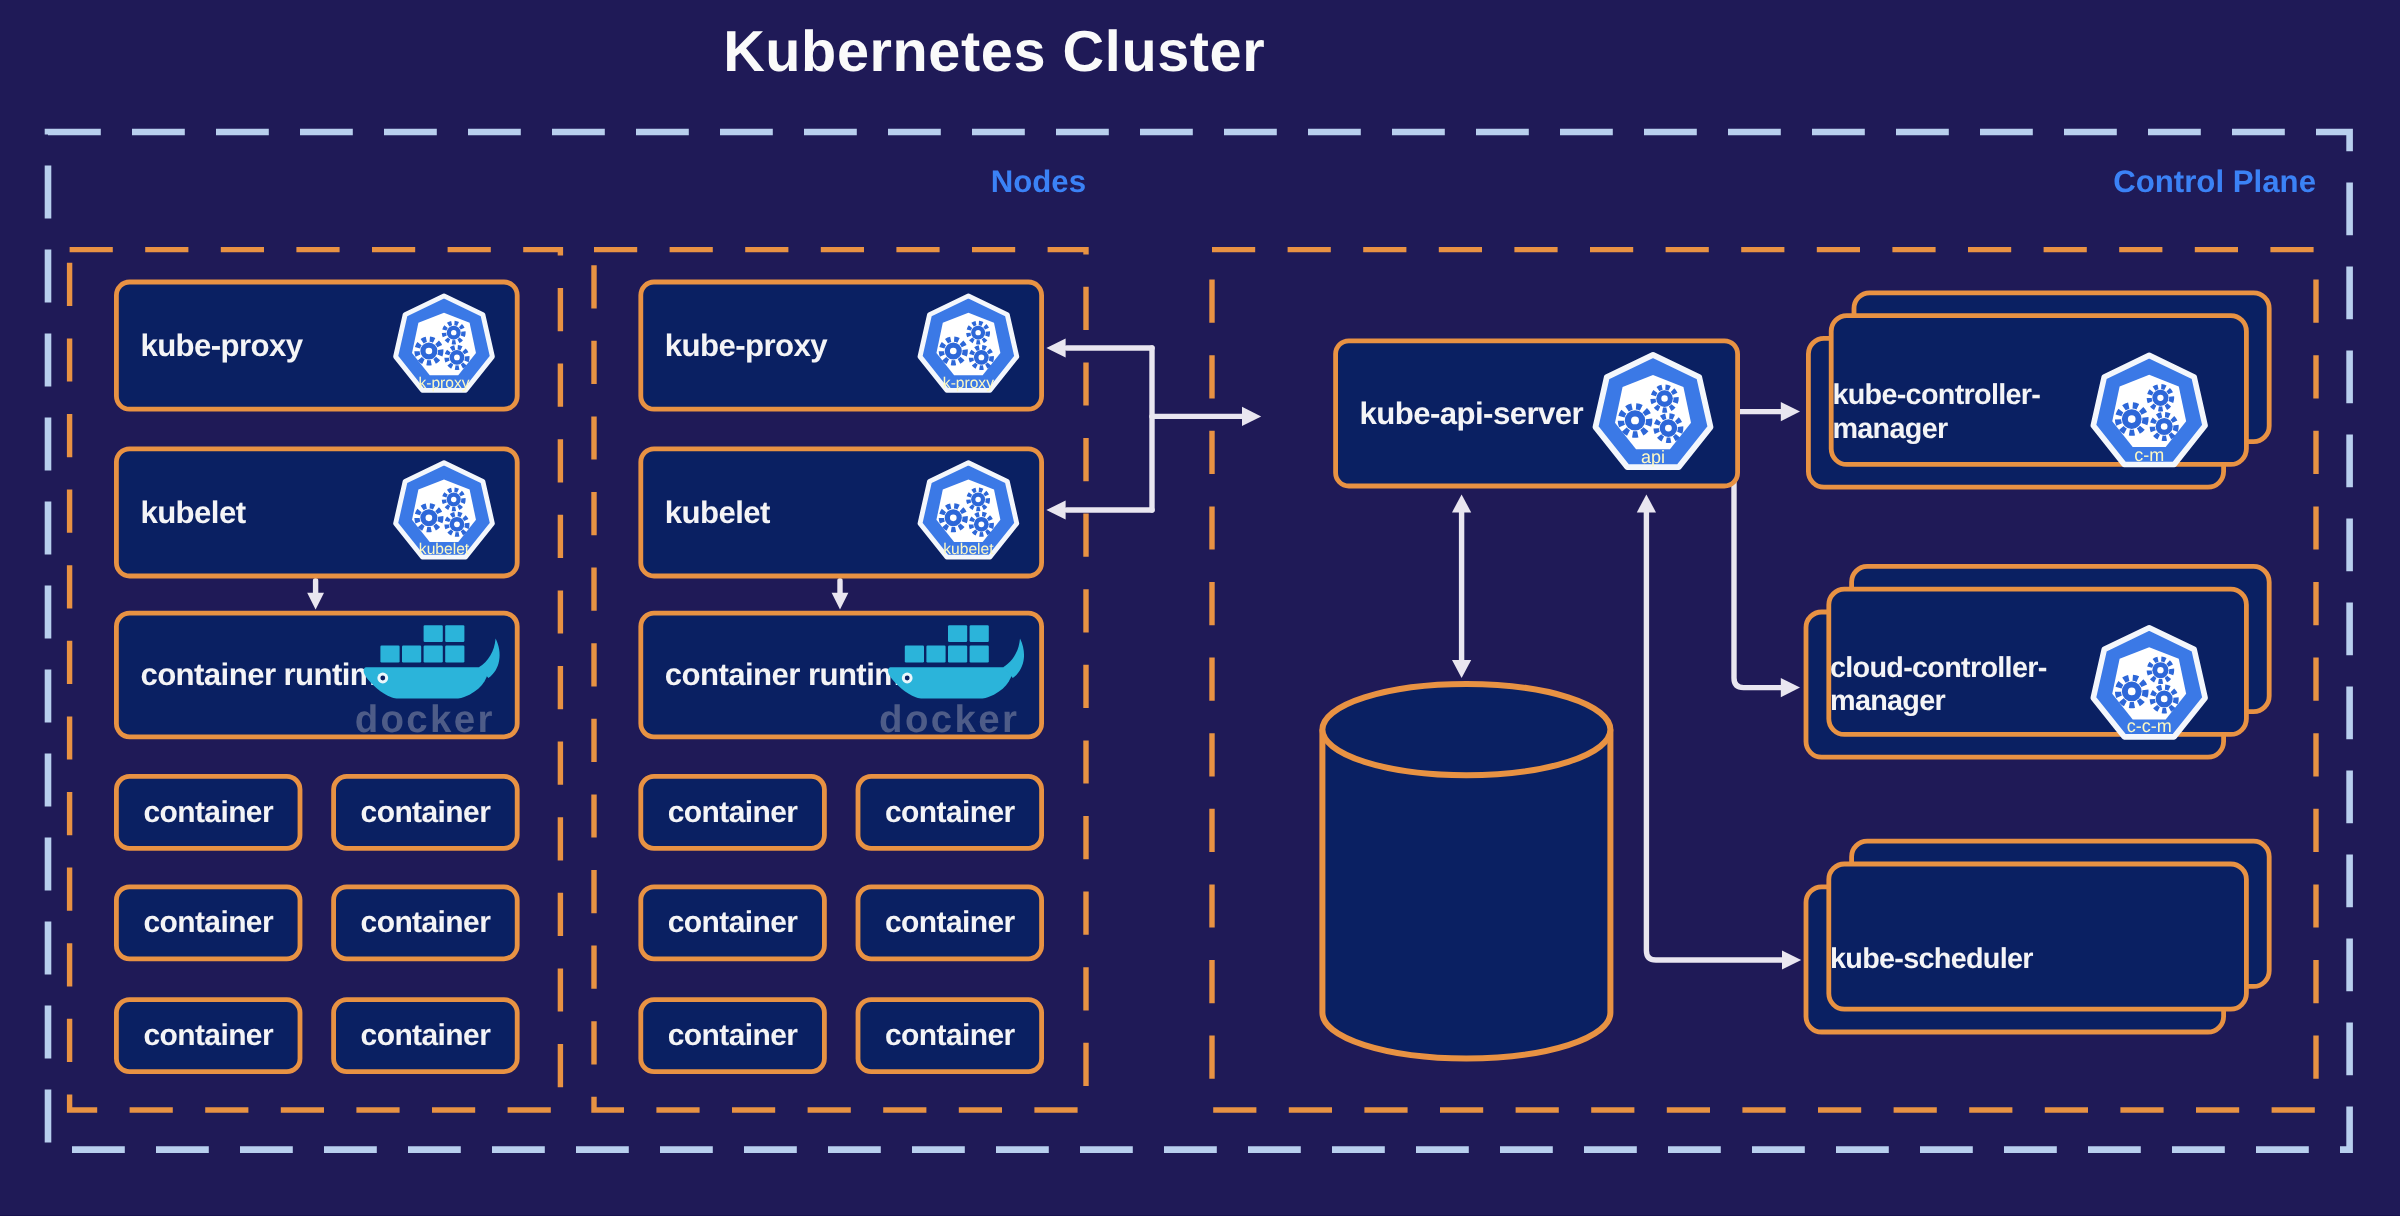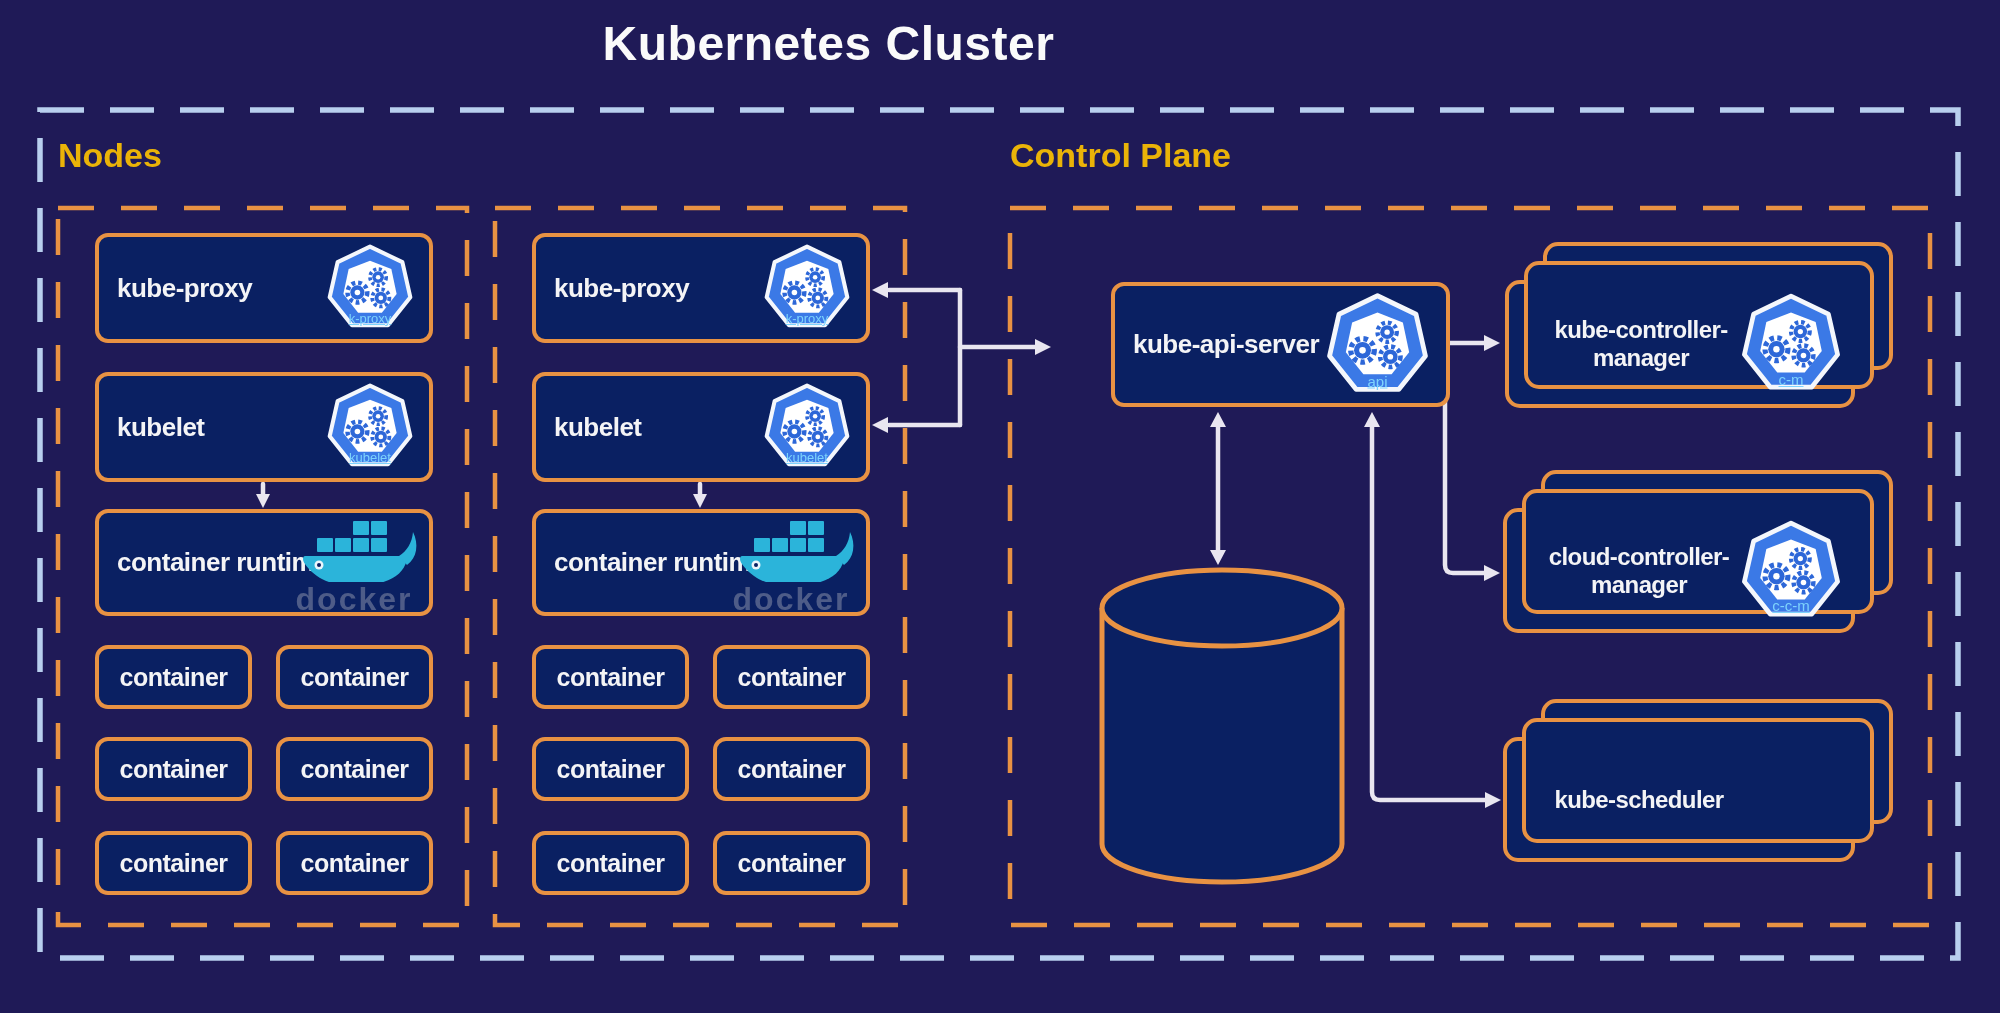--- a/index.html
+++ b/index.html
@@ -9,55 +9,54 @@
     font-family:"Liberation Sans",sans-serif;
     color:#f4f4f6;
   }
   .abs{position:absolute;}
   
   .page-title{
     left:0;top:16px;width:1657px;text-align:center;
     font-size:48px;font-weight:bold;letter-spacing:0.5px;color:#fafafa;
   }
   .section-title{
-    top:136px;text-align:left;font-size:34px;font-weight:bold;color:#eab308;
+    top:136px;text-align:right;font-size:26px;font-weight:bold;color:#3b82f6;
   }
   
   #overlay{position:absolute;left:0;top:0;width:2000px;height:1013px;z-index:1;}
   
   .box{
     position:absolute;z-index:2;
     background:#0a2062;border:4px solid #e89243;border-radius:13px;
     box-sizing:border-box;display:flex;align-items:center;
   }
   .box .box-label{
     padding-left:18px;font-weight:bold;font-size:26px;letter-spacing:-0.5px;
     white-space:nowrap;
-    text-align:center;
   }
   .container-box{justify-content:center;}
   .container-box .box-label{padding-left:0;font-size:25px;}
   .stack .box-label{font-size:24px;letter-spacing:-0.6px;white-space:normal;
     width:228px;line-height:1.15;flex-shrink:0;}
   .stack{border-radius:15px;}
   .stack::before,.stack::after{
     content:"";position:absolute;left:-4px;top:-4px;right:-4px;bottom:-4px;
     background:#0a2062;border:4px solid #e89243;border-radius:15px;
   }
   .stack::before{transform:translate(19px,-19px);z-index:-1;}
   .stack::after{transform:translate(38px,-38px);z-index:-2;}
   
   .k8s-icon{
     position:absolute;right:14px;top:50%;transform:translateY(-50%);
     width:90px;height:90px;
   }
   .k8s-icon svg{position:absolute;inset:0;width:100%;height:100%;}
   .k8s-icon-label{
     position:absolute;bottom:8%;left:0;width:100%;text-align:center;
-    font-size:13px;color:#7dd3fc;letter-spacing:0;text-decoration:underline;
+    font-size:13px;color:#fef9c3;letter-spacing:0;
   }
   .k8s-icon.lg{width:107px;height:107px;right:15px;}
   .k8s-icon.lg .k8s-icon-label{font-size:15px;}
   .stack .k8s-icon{width:104px;height:104px;right:8px;}
   .stack .k8s-icon .k8s-icon-label{font-size:15px;}
   
   .docker-logo{
     position:absolute;right:8px;top:5px;width:134px;height:98px;text-align:center;z-index:2;
   }
   .docker-logo svg{width:134px;height:64px;display:block;}

